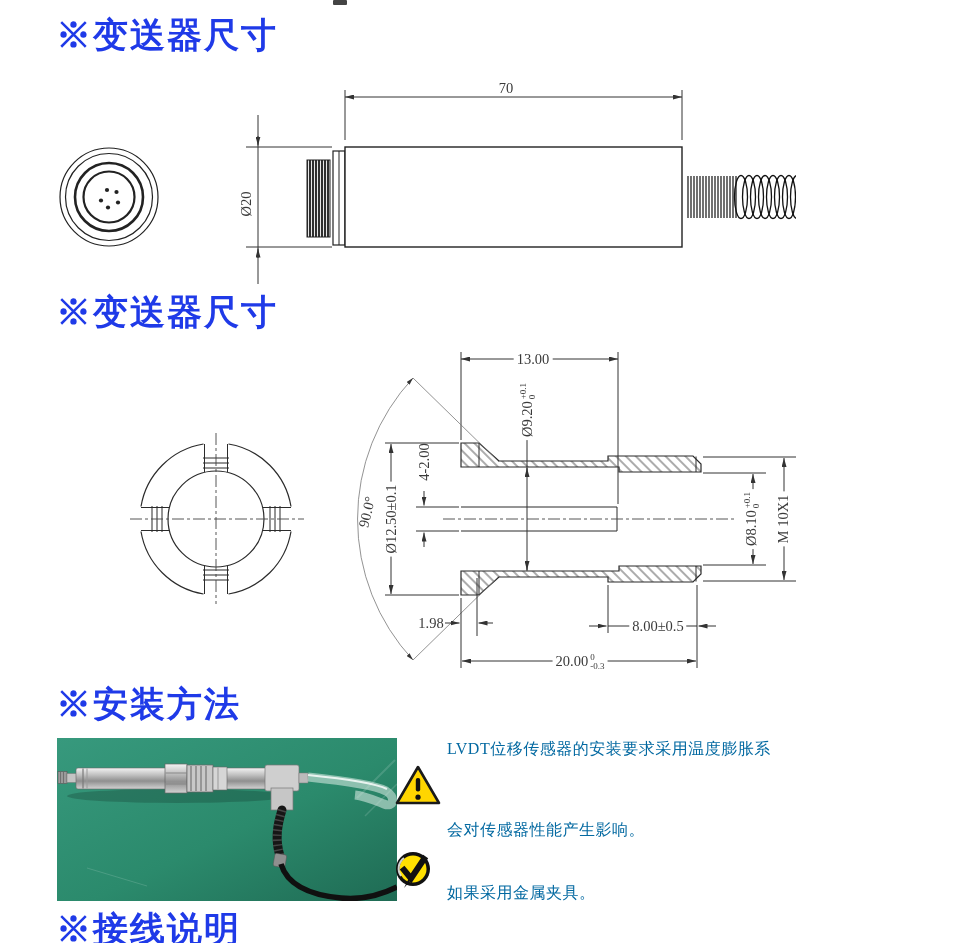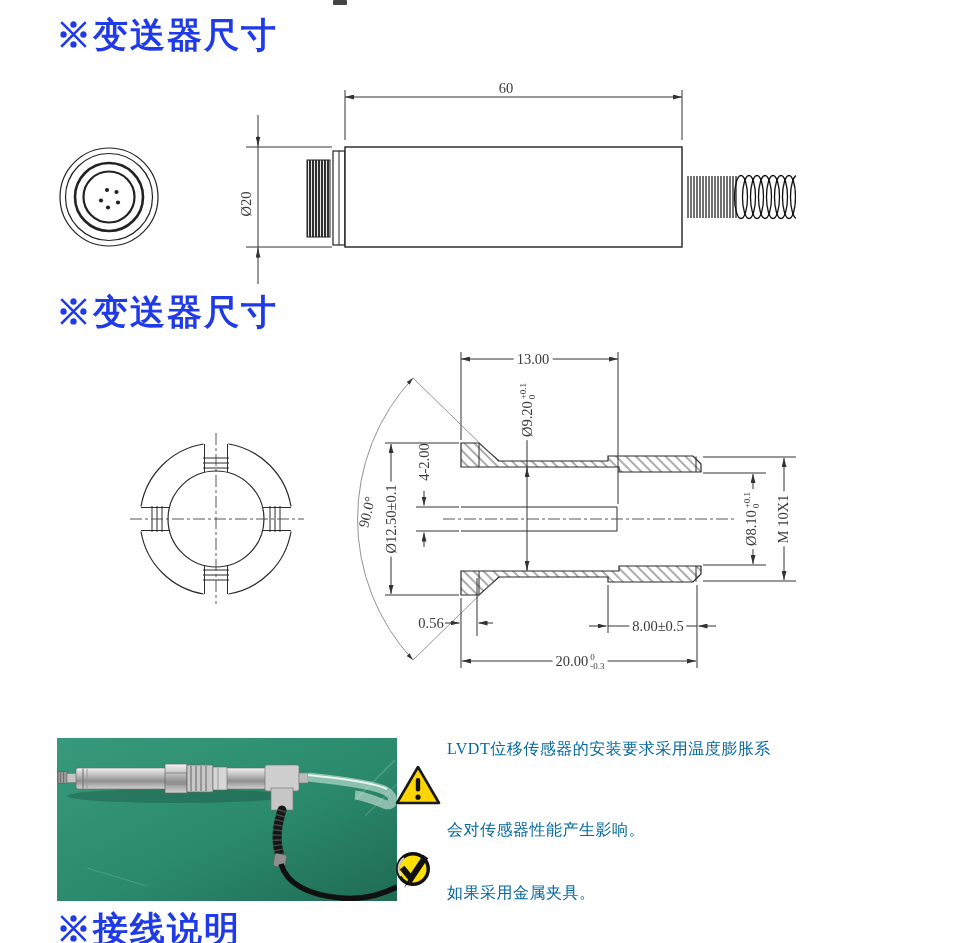--- a/index.html
+++ b/index.html
@@ -106,21 +106,21 @@
       <line x1="682" y1="140" x2="682" y2="90"></line>
       <line x1="345" y1="97" x2="682" y2="97" marker-start="url(#arrA)" marker-end="url(#arrA)"></line>
       <line x1="258" y1="115" x2="258" y2="284"></line>
       <line x1="258" y1="136" x2="258" y2="145.5" marker-end="url(#arrA)"></line>
       <line x1="258" y1="258" x2="258" y2="248.5" marker-end="url(#arrA)"></line>
       <line x1="246" y1="147" x2="332" y2="147"></line>
       <line x1="246" y1="247" x2="332" y2="247"></line>
     </g>
   </svg>
 
-  <div class="dim" style="left:506px;top:88px">60</div>
+  <div class="dim" style="left:506px;top:88px">70</div>
   <div class="dim v" style="left:246px;top:204px">Ø20</div>
 
   <div class="h" style="top:294px">※变送器尺寸</div>
 
   <svg style="left:100px;top:340px" width="720" height="340" viewBox="100 340 720 340">
     <defs>
       <marker id="arrB" markerWidth="9" markerHeight="5" refX="9" refY="2.5" orient="auto-start-reverse">
         <path d="M0,0 L9,2.5 L0,5 Z" fill="#333"></path>
       </marker>
       <pattern id="hb" width="7" height="7" patternUnits="userSpaceOnUse" patternTransform="rotate(-45)">
@@ -220,38 +220,39 @@
   <div class="dim v bgw" style="left:527px;top:410px">
     <span>Ø9.20</span>
     <span class="tol">
         <i>+0.1</i>
         <i>0</i>
       </span>
   </div>
   <div class="dim v" style="left:424px;top:462px">4-2.00</div>
   <div class="dim v bgw" style="left:391px;top:519px">Ø12.50±0.1</div>
   <div class="dim r77" style="left:367px;top:512px">90.0°</div>
-  <div class="dim" style="left:431px;top:623px">0.56</div>
+  <div class="dim" style="left:431px;top:623px">1.98</div>
   <div class="dim bgw" style="left:658px;top:626px">8.00±0.5</div>
   <div class="dim bgw" style="left:580px;top:661px">
     <span>20.00</span>
     <span class="tol">
         <i>0</i>
         <i>-0.3</i>
       </span>
   </div>
   <div class="dim v bgw" style="left:751px;top:519px">
     <span>Ø8.10</span>
     <span class="tol">
         <i>+0.1</i>
         <i>0</i>
       </span>
   </div>
   <div class="dim v bgw" style="left:783px;top:519px">M 10X1</div>
 
+  <div class="h" style="top:686px">※安装方法</div>
 
   <svg style="left:57px;top:738px" width="340" height="163" viewBox="0 0 340 163">
     <defs>
       <linearGradient id="matg" x1="0" y1="0" x2="1" y2="1">
         <stop offset="0" stop-color="#37997d"></stop>
         <stop offset="0.55" stop-color="#2b8a6c"></stop>
         <stop offset="1" stop-color="#1f6b54"></stop>
       </linearGradient>
       <linearGradient id="met" x1="0" y1="0" x2="0" y2="1">
         <stop offset="0" stop-color="#f3f3f3"></stop>

